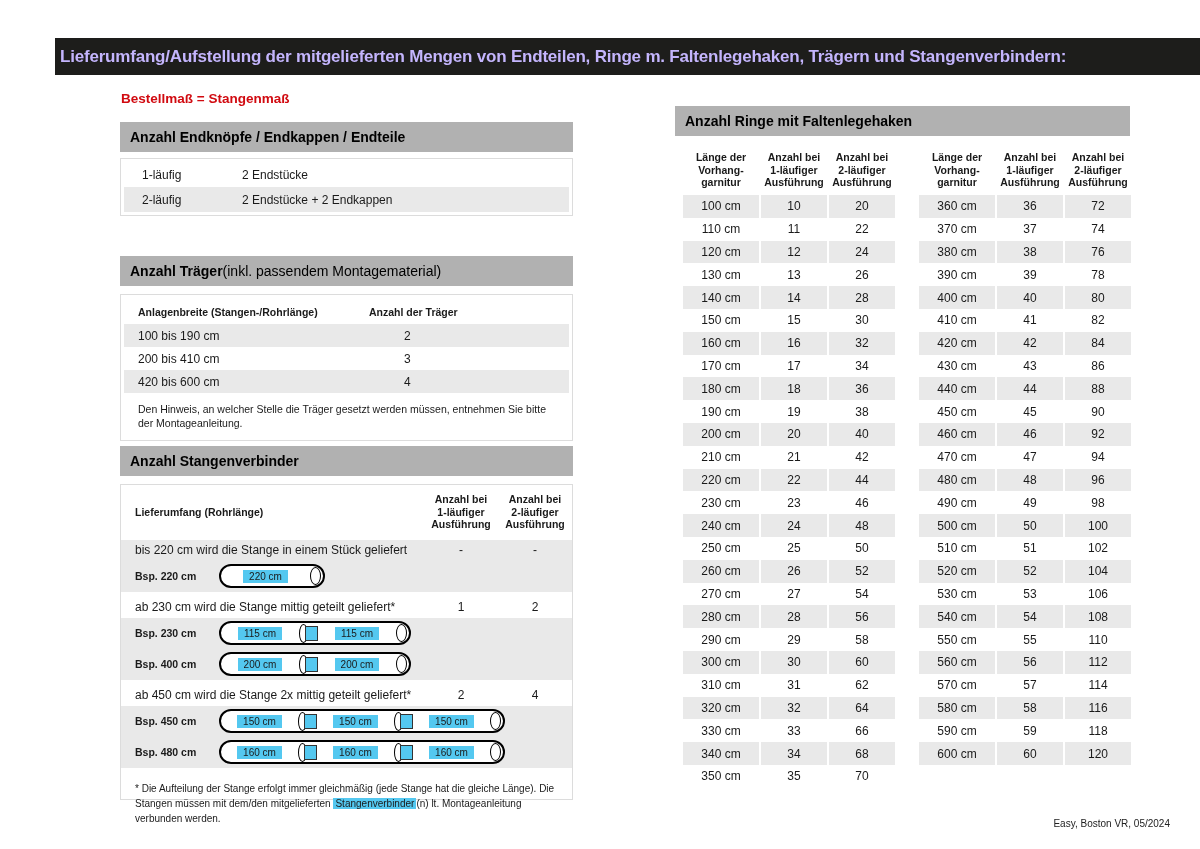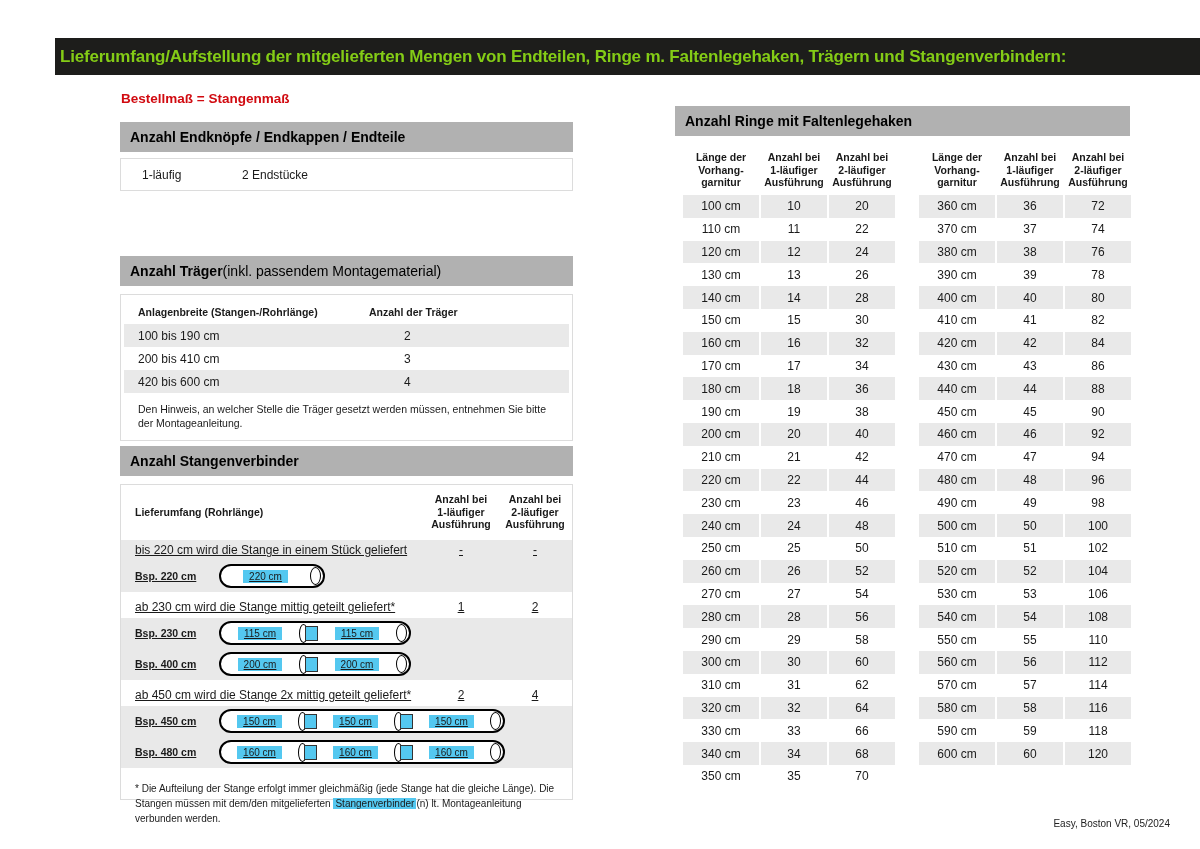--- a/index.html
+++ b/index.html
@@ -3,21 +3,21 @@
 <meta charset="utf-8">
 <style>
   * { margin:0; padding:0; box-sizing:border-box; }
   html,body { background:#fff; }
   body { font-family:"Liberation Sans","DejaVu Sans",sans-serif; color:#1a1a1a; }
   .page { position:relative; width:1200px; height:849px; background:#fff; overflow:hidden;
           --red:#d10a10; --cyan:#54c8f0; --secgray:#b1b1b1; --rowgray:#e9e9e9; --bar:#1d1d1b; }
   .abs { position:absolute; }
 
   
-  .title-bar { left:55px; top:38px; width:1145px; height:37px; background:var(--bar); color:#84cc16;
+  .title-bar { left:55px; top:38px; width:1145px; height:37px; background:var(--bar); color:#c4b5fd;
                display:flex; align-items:center; padding-left:5px; font-size:17px; font-weight:bold; letter-spacing:-0.2px; }
 
   .subtitle { left:121px; top:91px; color:var(--red); font-weight:bold; font-size:13.5px; }
 
   
   .sec-header { background:var(--secgray); color:#000000; font-weight:bold; font-size:14px; height:30px;
                 display:flex; align-items:center; padding-left:10px; }
   .sec-header .normal { font-weight:normal; }
   #endteile-header { left:120px; top:122px; width:453px; }
   #traeger-header  { left:120px; top:256px; width:453px; }
@@ -39,21 +39,21 @@
   .tr-col2 { width:200px; }
   .tr-row { display:flex; align-items:center; height:23px; font-size:12px; }
   .tr-row .tr-col2 { padding-left:35px; }
   .tr-note { font-size:10.5px; line-height:1.35; padding:9px 14px 0; }
 
   
   #sv-box { left:120px; top:484px; width:453px; height:316px; padding-top:4px; }
   .sv-cols { display:flex; align-items:center; padding:4px 0 9px; }
   .sv-chead1 { flex:1; padding-left:14px; font-size:10.5px; font-weight:bold; }
   .sv-chead { width:74px; text-align:center; font-size:10.5px; font-weight:bold; line-height:1.2; }
-  .sv-group { margin-bottom:5px;text-decoration:underline; }
+  .sv-group { margin-bottom:5px; }
   .sv-row { display:flex; align-items:center; }
   .sv-desc { min-height:21px; font-size:12px; }
   .sv-text { flex:1; padding-left:14px; }
   .sv-c { width:74px; text-align:center; font-size:12px; }
   .sv-example { height:31px; }
   .sv-ex-label { flex:none; width:98px; padding-left:14px; font-size:10.5px; font-weight:bold; }
   .sv-foot { font-size:10px; line-height:1.5; padding:8px 14px 0; }
   .hl { background:var(--cyan); padding:0 2px; }
 
   
@@ -89,20 +89,24 @@
 
   <div class="subtitle abs">Bestellmaß = Stangenmaß</div>
 
   <div class="sec-header abs" id="endteile-header">
     <span>Anzahl Endknöpfe / Endkappen / Endteile</span>
   </div>
   <div class="box abs" id="endteile-box">
       <div class="kv-row">
         <div class="kv-label">1-läufig</div>
         <div class="kv-value">2 Endstücke</div>
+      </div>
+      <div class="kv-row shaded">
+        <div class="kv-label">2-läufig</div>
+        <div class="kv-value">2 Endstücke + 2 Endkappen</div>
       </div>
     </div>
 
   <div class="sec-header abs" id="traeger-header">
     <span>Anzahl Träger</span>
       <span class="normal"> (inkl. passendem Montagematerial)</span>
   </div>
   <div class="box abs" id="traeger-box">
     <div class="tr-hrow">
       <div class="tr-col1">Anlagenbreite (Stangen-/Rohrlänge)</div>

